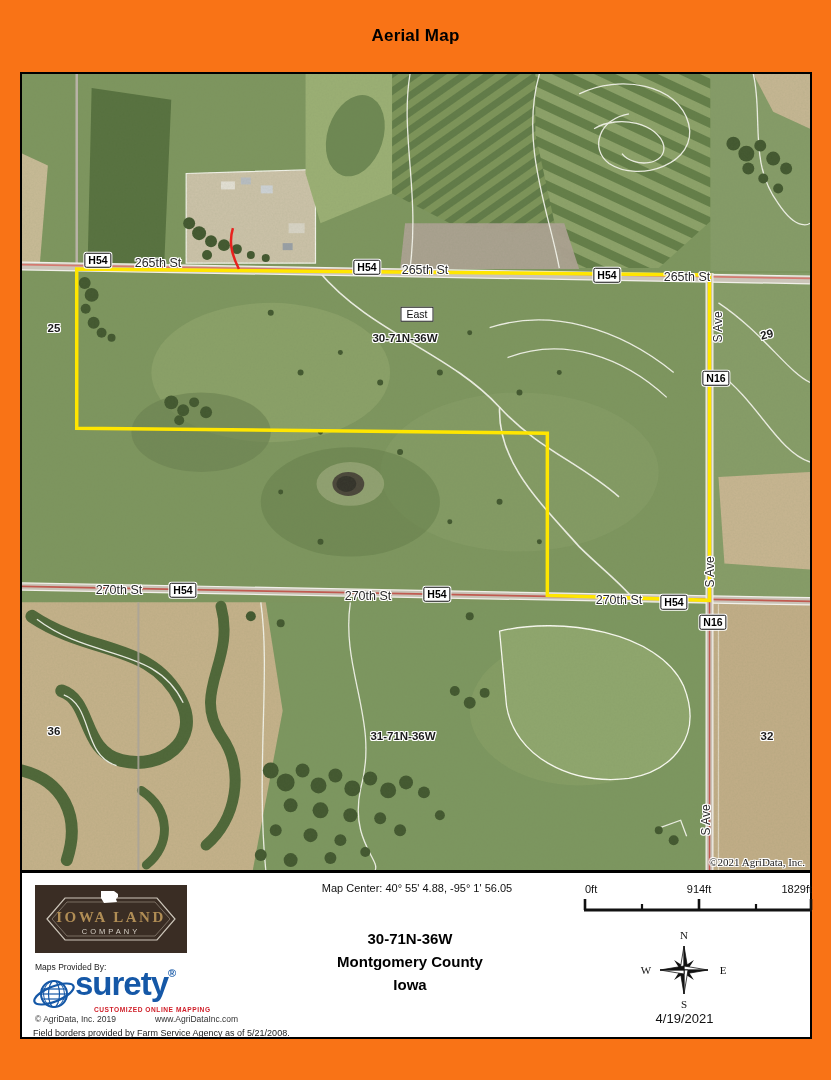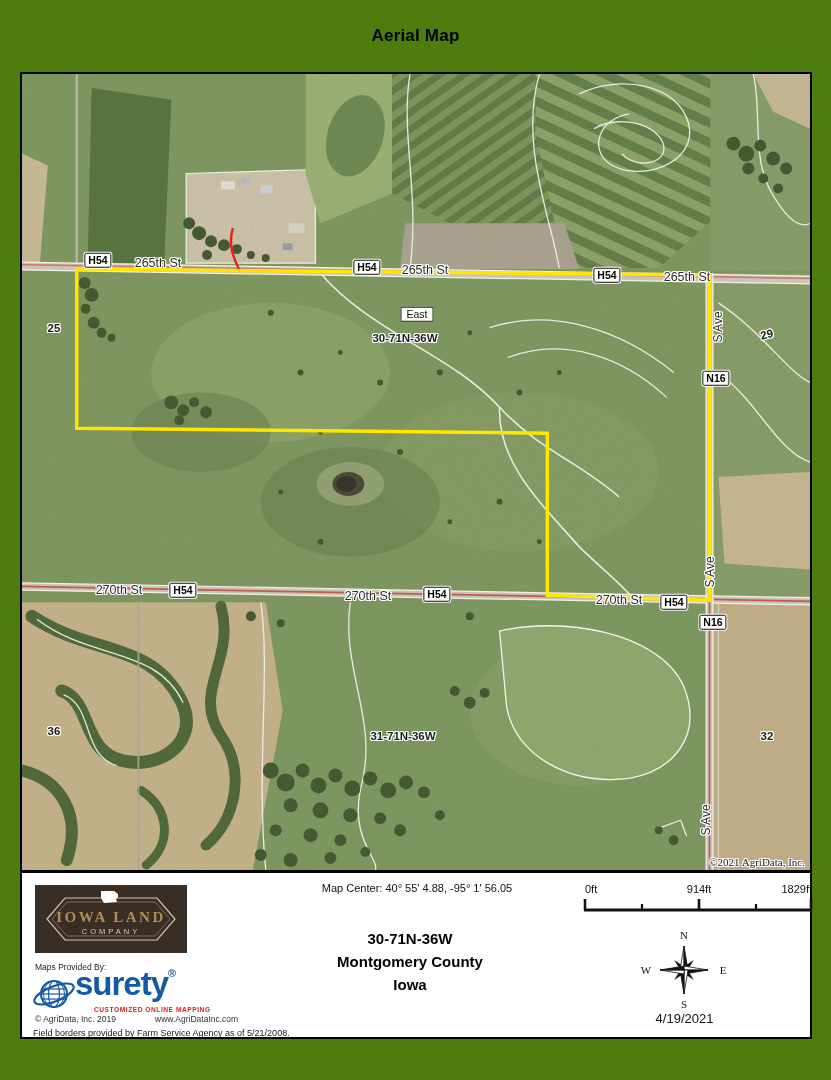--- a/index.html
+++ b/index.html
@@ -1,16 +1,16 @@
 <!DOCTYPE html>
 <html><head>
 <meta charset="utf-8">
 <style>
   html,body{margin:0;padding:0;background:#fff;}
-  .page{position:relative;width:831px;height:1080px;background:#4d7c0f;overflow:hidden;
+  .page{position:relative;width:831px;height:1080px;background:#f97316;overflow:hidden;
         font-family:"Liberation Sans", sans-serif;color:#000;}
   .title{position:absolute;left:0;top:26px;width:100%;text-align:center;
          font-size:17px;font-weight:bold;letter-spacing:.2px;}
   .map-frame{position:absolute;left:20px;top:72px;width:788px;height:796px;
              border:2px solid #000;overflow:hidden;background:#7e965f;}
   .map-art{position:absolute;left:0;top:0;width:100%;height:100%;}
   .mlabel{position:absolute;transform:translate(-50%,-50%);white-space:nowrap;line-height:1;}
   .halo{text-shadow:-1px -1px 0 #fff,1px -1px 0 #fff,-1px 1px 0 #fff,1px 1px 0 #fff,
         -1px 0 0 #fff,1px 0 0 #fff,0 1px 0 #fff,0 -1px 0 #fff;}
   .road-label{font-size:12.5px;font-weight:500;color:#2a2a2a;}

